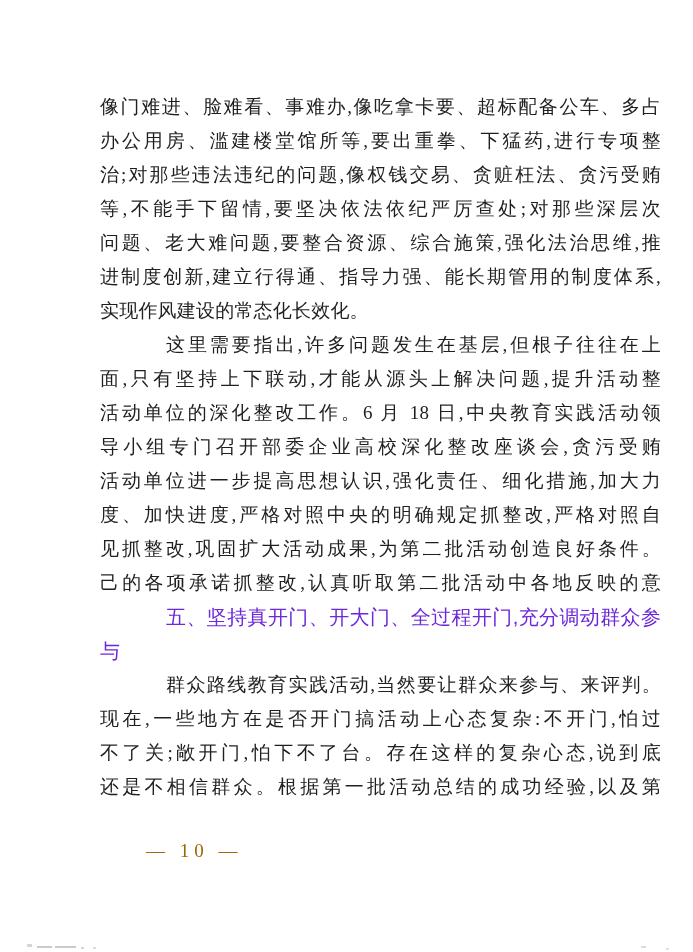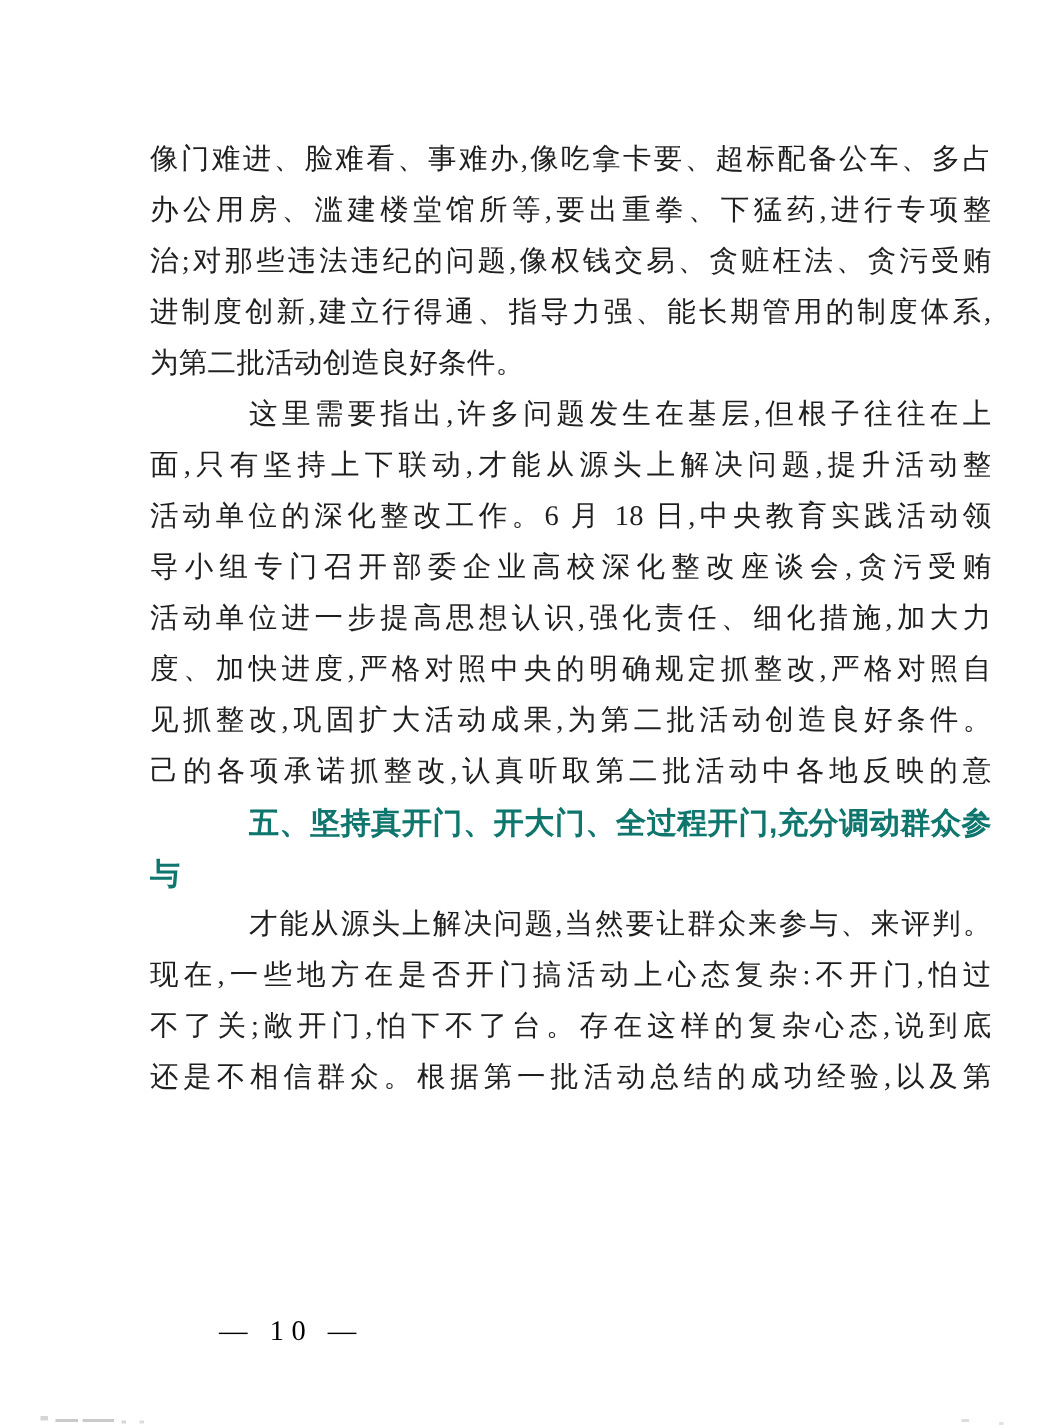--- a/index.html
+++ b/index.html
@@ -26,35 +26,34 @@
     color: #1f1f1f;
     letter-spacing: 0.2px;
     text-align: justify;
     text-align-last: left;
     text-justify: inter-character;
   }
   .just { text-align-last: justify; }
   .indent { text-indent: 66px; }
   .heading {
     font-family: "Liberation Sans", "DejaVu Sans", sans-serif;
-    font-weight: 700;
+    font-weight: 400;
     font-size: 20px;
-    color: #0f766e;
+    color: #6d28d9;
     letter-spacing: 0;
   }
   .footer-page-number {
     position: absolute;
     left: 146px;
     top: 839px;
     font-family: "Liberation Serif", "DejaVu Serif", serif;
     font-size: 19px;
     line-height: 24px;
     letter-spacing: 5px;
-    color: #000000;
-    margin-top: 37px;
+    color: #a16207;
   }
   .artifact {
     position: absolute;
     background: #8a8a8a;
     opacity: 0.45;
   }
   .a1 { left: 27px;  top: 944px; width: 5px;  height: 3px; opacity: 0.35; }
   .a2 { left: 37px;  top: 946px; width: 15px; height: 2px; }
   .a3 { left: 55px;  top: 946px; width: 21px; height: 2px; }
   .a4 { left: 81px;  top: 947px; width: 3px;  height: 2px; opacity: 0.35; }
@@ -66,41 +65,43 @@
 <body>
 
 <main class="page">
 
   <section class="text-block">
 
     <div class="para">
       <p class="line just">像门难进、脸难看、事难办,像吃拿卡要、超标配备公车、多占</p>
       <p class="line just">办公用房、滥建楼堂馆所等,要出重拳、下猛药,进行专项整</p>
       <p class="line just">治;对那些违法违纪的问题,像权钱交易、贪赃枉法、贪污受贿</p>
+      <p class="line just">等,不能手下留情,要坚决依法依纪严厉查处;对那些深层次</p>
+      <p class="line just">问题、老大难问题,要整合资源、综合施策,强化法治思维,推</p>
       <p class="line just">进制度创新,建立行得通、指导力强、能长期管用的制度体系,</p>
-      <p class="line">为第二批活动创造良好条件。</p>
+      <p class="line">实现作风建设的常态化长效化。</p>
     </div>
 
     <div class="para">
       <p class="line just indent">这里需要指出,许多问题发生在基层,但根子往往在上</p>
       <p class="line just">面,只有坚持上下联动,才能从源头上解决问题,提升活动整</p>
       <p class="line just">活动单位的深化整改工作。6 月 18 日,中央教育实践活动领</p>
       <p class="line just">导小组专门召开部委企业高校深化整改座谈会,贪污受贿</p>
       <p class="line just">活动单位进一步提高思想认识,强化责任、细化措施,加大力</p>
       <p class="line just">度、加快进度,严格对照中央的明确规定抓整改,严格对照自</p>
       <p class="line just">见抓整改,巩固扩大活动成果,为第二批活动创造良好条件。</p>
       <p class="line just">己的各项承诺抓整改,认真听取第二批活动中各地反映的意</p>
     </div>
 
     <div class="para">
       <h2 class="line just indent heading">五、坚持真开门、开大门、全过程开门,充分调动群众参与</h2>
     </div>
 
     <div class="para">
-      <p class="line just indent">才能从源头上解决问题,当然要让群众来参与、来评判。</p>
+      <p class="line just indent">群众路线教育实践活动,当然要让群众来参与、来评判。</p>
       <p class="line just">现在,一些地方在是否开门搞活动上心态复杂:不开门,怕过</p>
       <p class="line just">不了关;敞开门,怕下不了台。存在这样的复杂心态,说到底</p>
       <p class="line just">还是不相信群众。根据第一批活动总结的成功经验,以及第</p>
     </div>
 
   </section>
 
   <div class="footer-page-number">— 10 —</div>
 
   <span class="artifact a1"></span>

